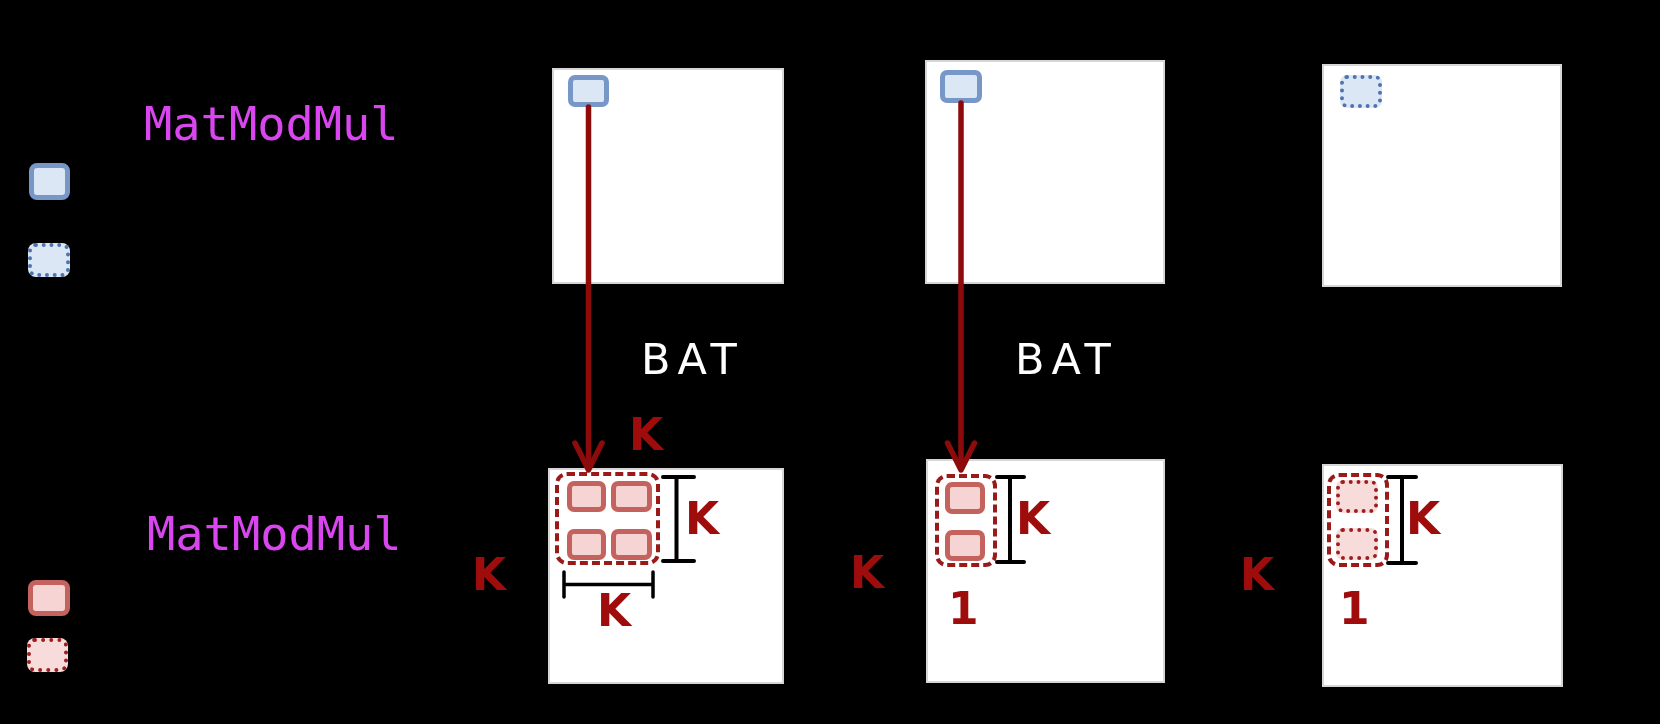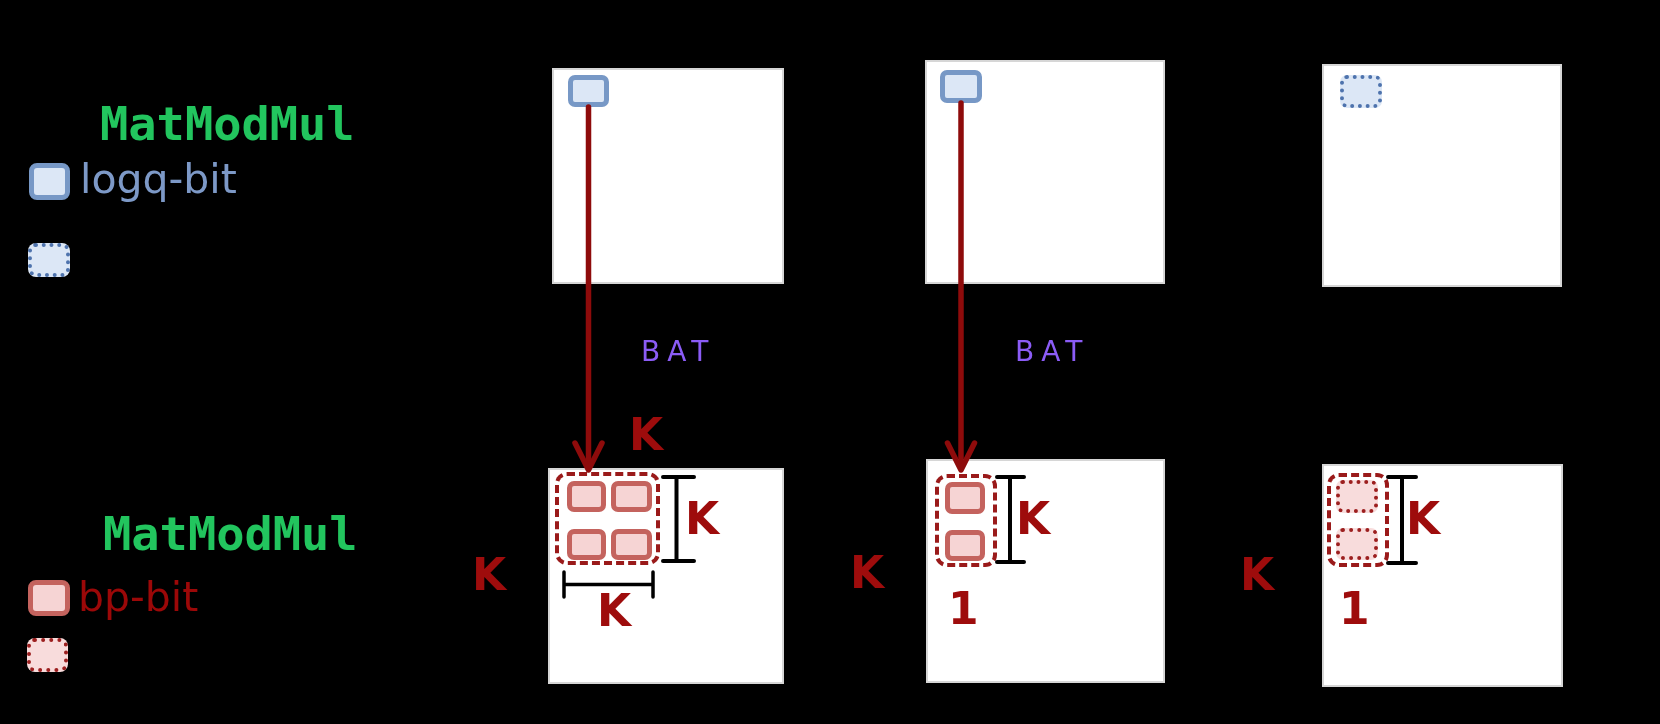--- a/index.html
+++ b/index.html
@@ -2,22 +2,22 @@
 <html><head>
 <meta charset="utf-8">
 <style>
   html,body{margin:0;padding:0;background:#000;}
   .canvas{
     position:relative;width:1660px;height:724px;background:#000000;
     overflow:hidden;font-family:"DejaVu Sans",sans-serif;
   }
   
   .legend-title{
-    position:absolute;color:#22c55e;font-family:"DejaVu Sans Mono",monospace;
-    font-weight:bold;font-size:47px;line-height:1;letter-spacing:0px;
+    position:absolute;color:#d946ef;font-family:"DejaVu Sans Mono",monospace;
+    font-weight:normal;font-size:47px;line-height:1;letter-spacing:0px;margin-left:44px;
   }
   .legend-label{position:absolute;font-size:41px;line-height:1.15;white-space:nowrap;}
   .legend-label.blue{color:#7d99c7;}
   .legend-label.red{color:#9c0808;}
   .swatch{position:absolute;box-sizing:border-box;border-radius:8px;}
   .swatch.blue-solid{background:#dce7f6;border:5px solid #7798c6;}
   .swatch.blue-dotted{background:#dce7f6;border:4px dotted #4e73ad;}
   .swatch.pink-solid{background:#f6d4d4;border:5px solid #c4635e;}
   .swatch.pink-dotted{background:#f8dcdc;border:4px dotted #9c1f1f;}
   
@@ -28,38 +28,36 @@
   .cell.pink-solid{background:#f6d4d4;border:5px solid #c4635e;}
   .cell.pink-dotted{background:#f8dcdc;border:4px dotted #9c1f1f;}
   .dashedbox{
     position:absolute;border:4px dashed #9a1a1a;border-radius:12px;box-sizing:border-box;
   }
   
   .klabel{
     position:absolute;color:#9e0c0c;font-size:44px;font-weight:600;line-height:1;
   }
   .bat{
-    position:absolute;color:#8b5cf6;font-size:28px;font-weight:500;
+    position:absolute;color:#ffffff;font-size:43px;font-weight:500;
     letter-spacing:7px;line-height:1;white-space:nowrap;
   }
   .overlay{position:absolute;left:0;top:0;pointer-events:none;}
 </style>
 </head>
 <body>
 
 <div class="canvas">
 
   <div class="legend-title" style="left:100px;top:100px;">MatModMul</div>
   <span class="swatch blue-solid" style="left:29px;top:163px;width:41px;height:37px;"></span>
-  <div class="legend-label blue" style="left:80px;top:156px;">logq-bit</div>
   <span class="swatch blue-dotted" style="left:28px;top:243px;width:42px;height:34px;"></span>
 
   <div class="legend-title" style="left:103px;top:510px;">MatModMul</div>
   <span class="swatch pink-solid" style="left:28px;top:580px;width:42px;height:36px;"></span>
-  <div class="legend-label red" style="left:78px;top:574px;">bp-bit</div>
   <span class="swatch pink-dotted" style="left:27px;top:638px;width:41px;height:34px;"></span>
 
   <div class="sq" style="left:552px;top:68px;width:232px;height:216px;"></div>
   <div class="cell blue-solid" style="left:568px;top:75px;width:41px;height:32px;"></div>
   <div class="bat" style="left:641px;top:338px;">BAT</div>
   <div class="klabel" style="left:629px;top:413px;">K</div>
   <div class="sq" style="left:548px;top:468px;width:236px;height:216px;"></div>
   <div class="dashedbox" style="left:555px;top:472px;width:105px;height:93px;"></div>
   <div class="cell pink-solid" style="left:567px;top:481px;width:39px;height:31px;"></div>
   <div class="cell pink-solid" style="left:611px;top:481px;width:41px;height:31px;"></div>

